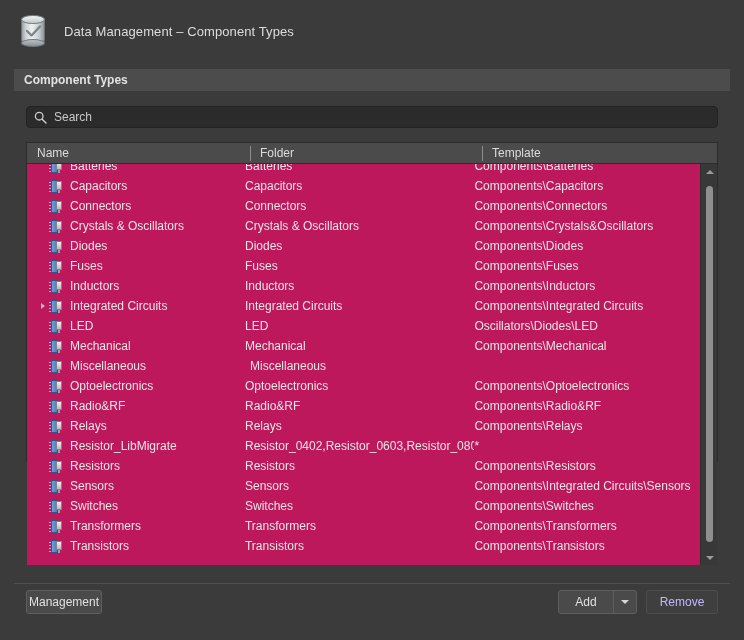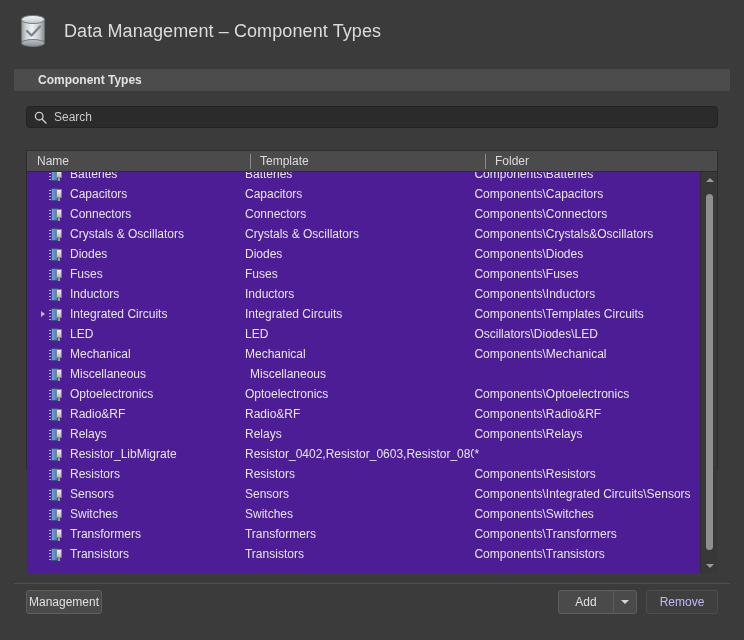--- a/index.html
+++ b/index.html
@@ -55,34 +55,34 @@
     border-radius: 50%;
     background: linear-gradient(to bottom,#b9bfc3,#8d9397);
     border: 1px solid #73797d;
   }
   .app-icon .check {
     position: absolute;
     left: 10px; top: 11px;
     width: 15px; height: 13px;
   }
   .title-text {
-    font-size: 18px;
+    font-size: 13px;
     color: #dcdcdc;
     letter-spacing: 0.1px;
   }
 
   
   .section-header {
     position: absolute;
     left: 14px; top: 69px;
     width: 716px; height: 22px;
     background: #4c4c4c;
     display: flex;
     align-items: center;
-    padding-left: 24px;
+    padding-left: 10px;
     font-weight: bold;
     font-size: 12px;
     color: #e2e2e2;
   }
 
   
   .panel {
     position: absolute;
     left: 14px; top: 91px;
     width: 716px; height: 489px;
@@ -110,21 +110,21 @@
     font-family: "Liberation Sans", sans-serif;
     font-size: 12px;
     width: 620px;
     padding: 0;
   }
   .search-input::placeholder { color: #c9c9c9; opacity: 1; }
 
   
   .grid {
     position: absolute;
-    left: 12px; top: 59px;
+    left: 12px; top: 51px;
     width: 692px; height: 320px;
     border: 1px solid #2c2c2c;
     background: #3b3b3b;
   }
   .grid-head {
     display: flex;
     height: 21px;
     background: #4b4b4b;
     border-bottom: 1px solid #2c2c2c;
     align-items: center;
@@ -146,21 +146,21 @@
     background: #8d8d8d;
   }
   .col-name     { width: 223px; }
   .col-template { width: 235px; }
   .col-folder   { width: 232px; }
 
   .grid-body {
     position: relative;
     height: 401px;
     overflow: hidden;
-    background: #4c1d95;
+    background: #be185d;
   }
   .rows-clip {
     position: absolute;
     left: 0; top: 0;
     width: 674px;
     
     margin-top: -8px;
   }
   .row {
     display: flex;
@@ -339,26 +339,26 @@
     </svg>
     <input class="search-input" type="text" placeholder="Search" style="">
   </div>
 
   <div class="grid">
 
     <div class="grid-head">
       <div class="hcell col-name">
         <span>Name</span>
       </div>
+      <div class="hcell col-folder">
+        <span>Folder</span>
+      </div>
       <div class="hcell col-template">
         <span>Template</span>
       </div>
-      <div class="hcell col-folder">
-        <span>Folder</span>
-      </div>
     </div>
 
     <div class="grid-body">
       <div class="rows-clip" id="rows-clip">
           <div class="row">
             <div class="cell name">
               <div class="expander"></div>
               <div class="row-icon">
                 <div class="chip"></div>
                 <div class="pin" style="top:5px"></div>
@@ -515,21 +515,21 @@
                 <div class="pin" style="top:11px"></div>
                 <div class="body"></div>
                 <div class="leg"></div>
               </div>
               <span>Integrated Circuits</span>
             </div>
             <div class="cell template">
               <span>Integrated Circuits</span>
             </div>
             <div class="cell folder">
-              <span>Components\Templates Circuits</span>
+              <span>Components\Integrated Circuits</span>
             </div>
           </div>
           <div class="row">
             <div class="cell name">
               <div class="expander"></div>
               <div class="row-icon">
                 <div class="chip"></div>
                 <div class="pin" style="top:2px"></div>
                 <div class="pin" style="top:5px"></div>
                 <div class="pin" style="top:8px"></div>

